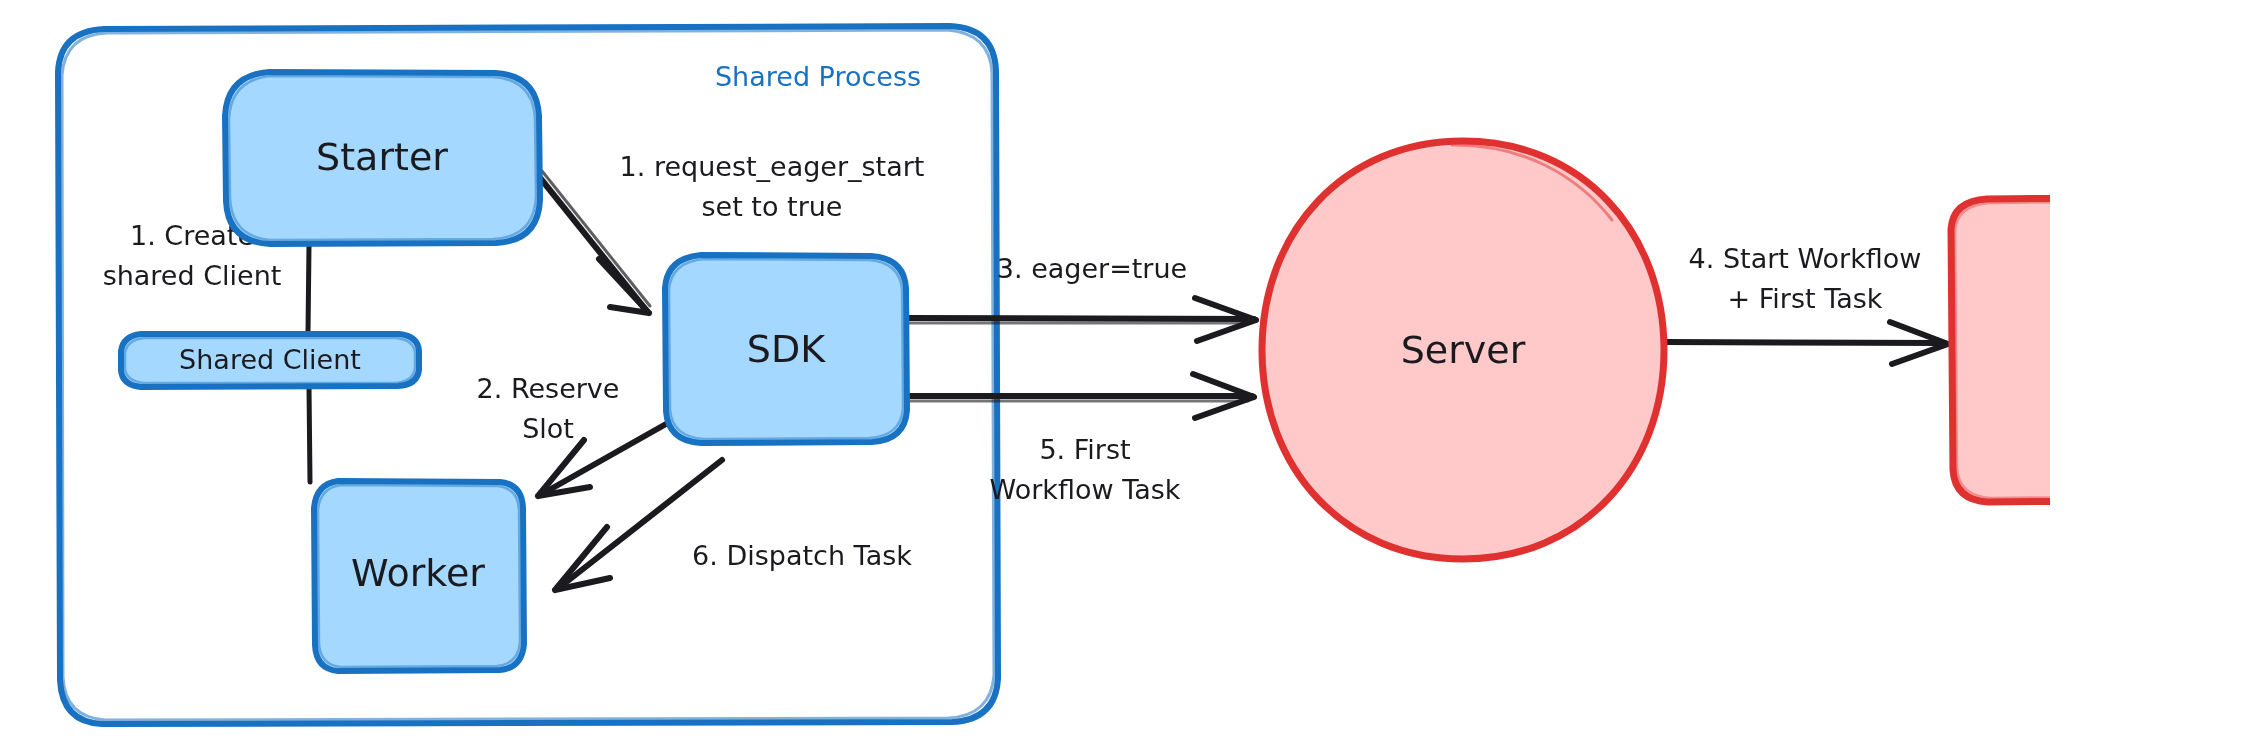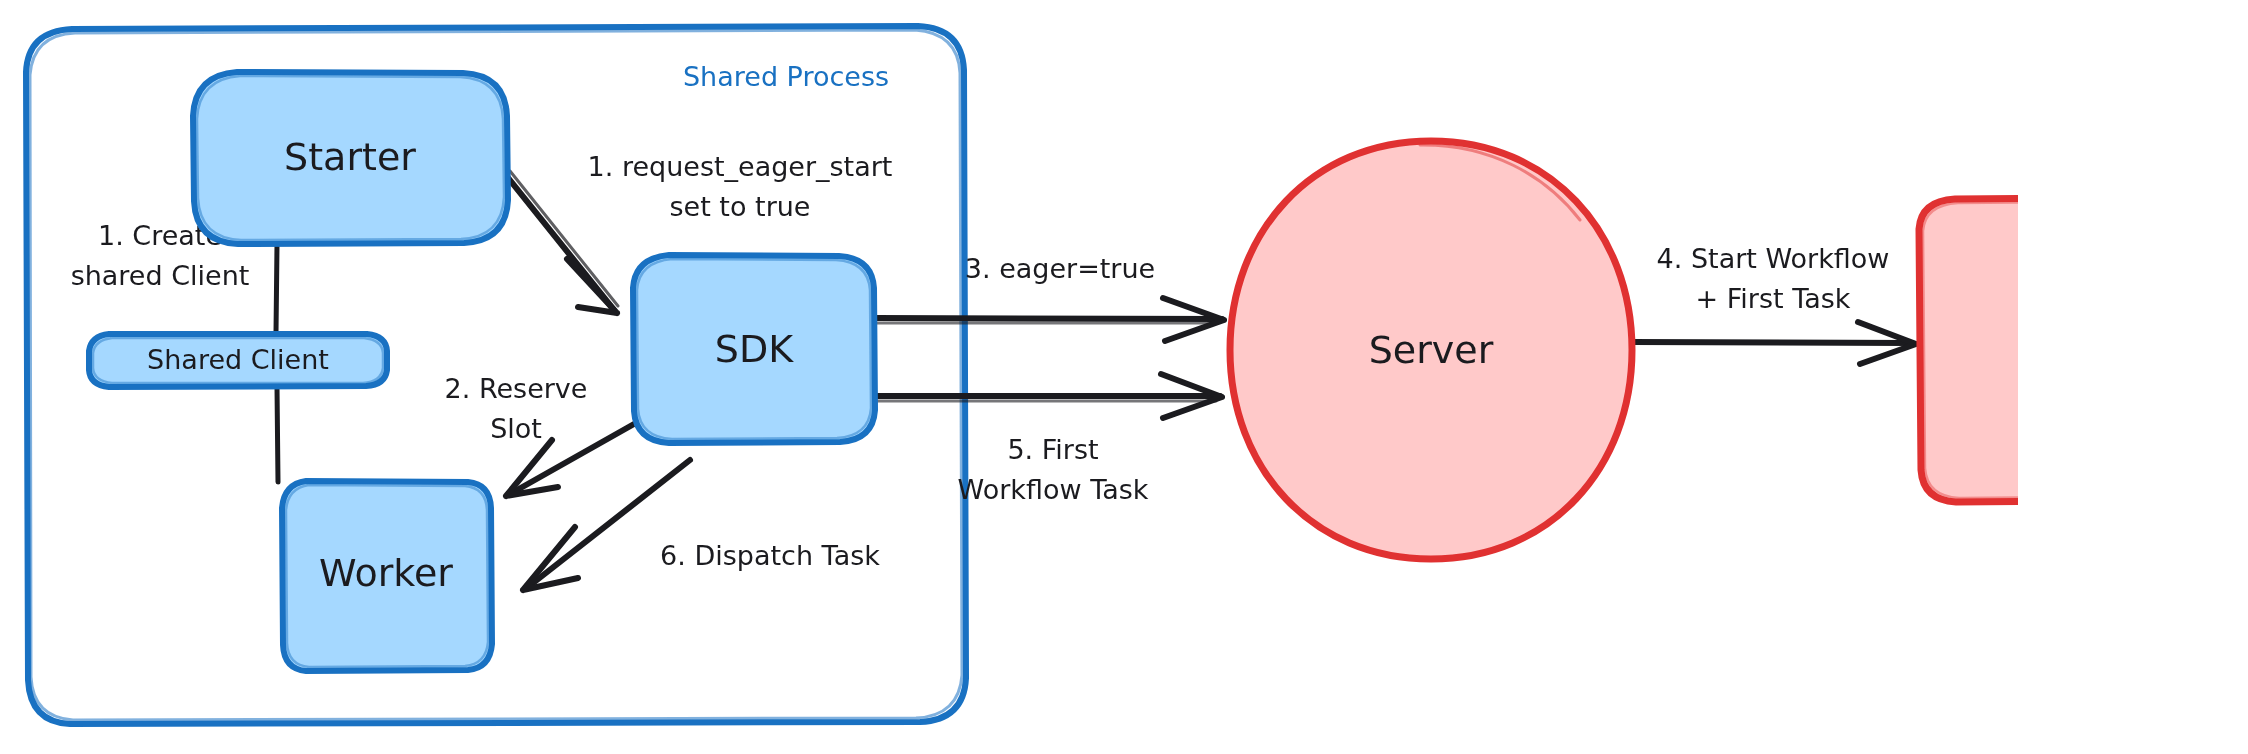--- a/index.html
+++ b/index.html
@@ -9,20 +9,21 @@
   }
   body {
     font-family: "DejaVu Sans", sans-serif;
   }
   #canvas {
     position: relative;
     width: 2018px;
     height: 754px;
     background: #ffffff;
     overflow: hidden;
+    margin-left: 32px;
   }
   svg.layer {
     position: absolute;
     top: 0;
     left: 0;
     width: 2248px;
     height: 754px;
   }
   .node-label {
     font-family: "DejaVu Sans", sans-serif;

